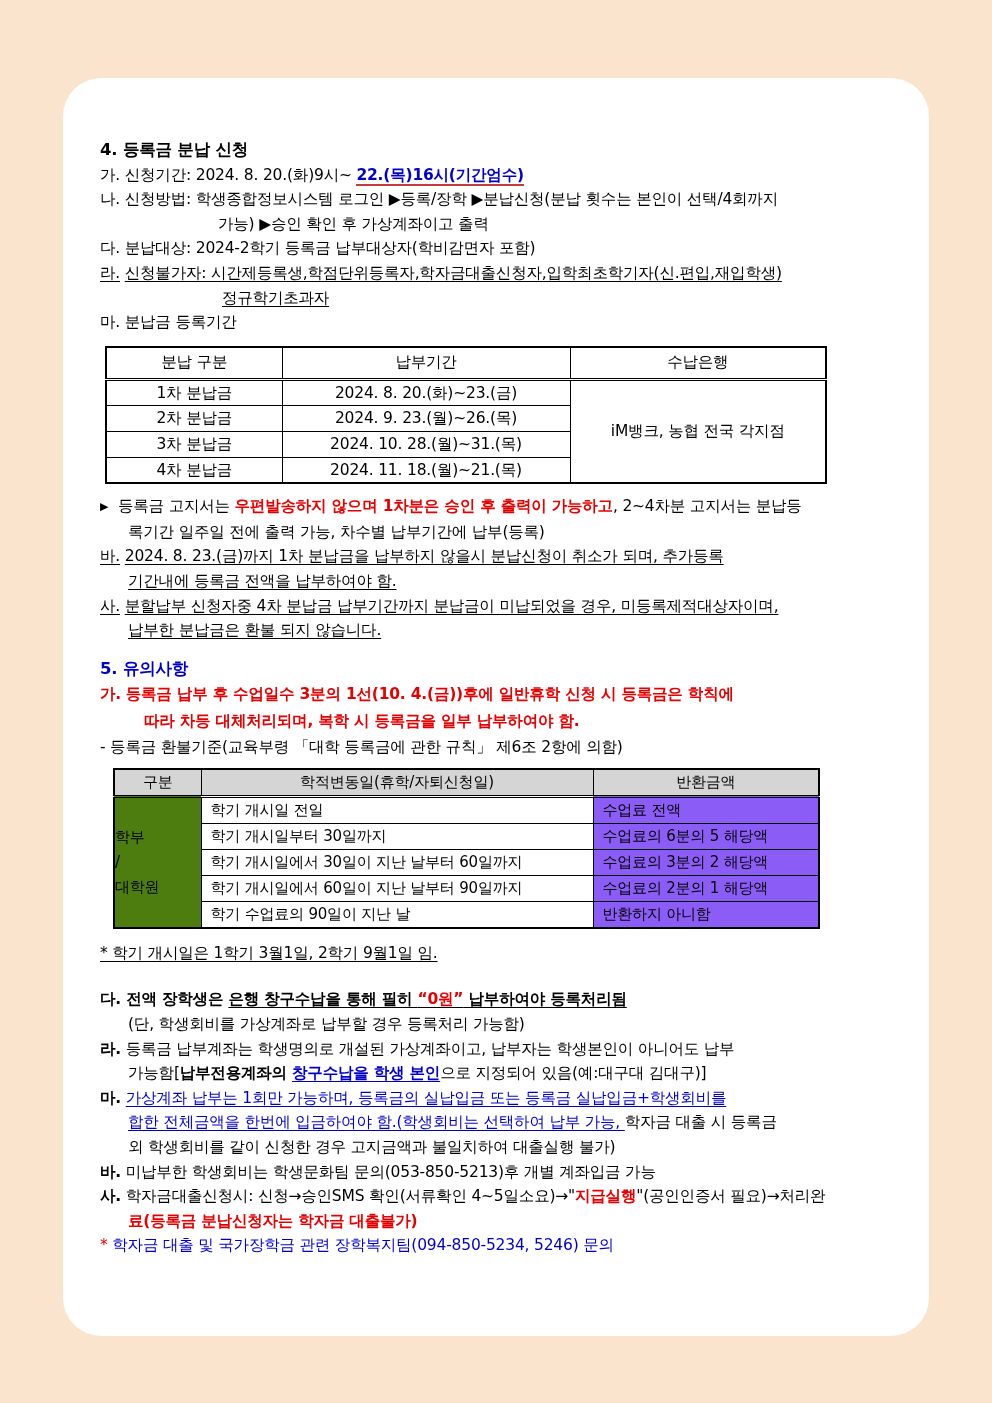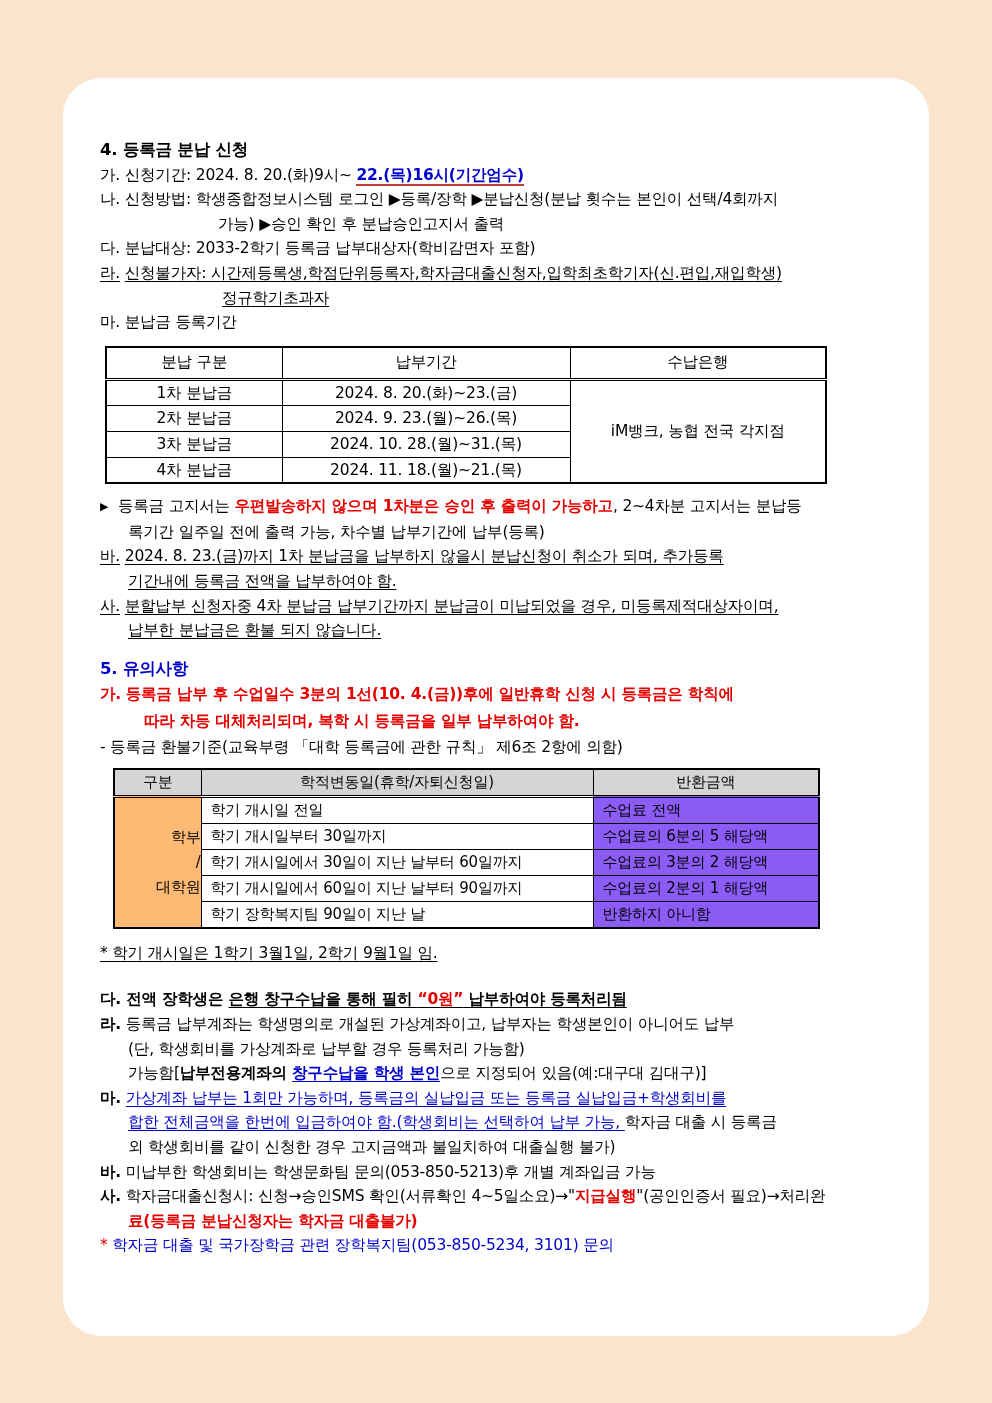--- a/index.html
+++ b/index.html
@@ -39,21 +39,21 @@
   .sec5-line{line-height:27px;}
   table{border-collapse:collapse;table-layout:fixed;}
   .t1{width:720px;margin:11px 0 10px 13px;border:2px solid #000;}
   .t1 th,.t1 td{border:1px solid #000;text-align:center;font-weight:normal;font-size:15.5px;padding:0;}
   .t1 thead th{height:30px;border-bottom:3px double #000;}
   .t1 td{height:24px;}
   .t2{width:705px;margin:8px 0 12px 21px;border:2px solid #000;}
   .t2 th,.t2 td{border:1px solid #000;font-weight:normal;font-size:15px;padding:0;}
   .t2 thead th{height:25px;background:#d5d5d5;border-bottom:3px double #000;text-align:center;}
   .t2 td{height:25px;}
-  .t2 td.c1{text-align:right;background:#fdba74;}
+  .t2 td.c1{text-align:left;background:#4d7c0f;}
   .t2 td.c2{text-align:left;padding-left:9px;background:#ffffff;}
   .t2 td.c3{text-align:left;padding-left:9px;background:#8b5cf6;}
   .gap14{margin-top:14px;}
   .gap22{margin-top:22px;}
   .gap12{margin-top:12px;}
   .bullet{display:inline-block;width:18px;font-size:11px;vertical-align:1px;}
 </style>
 </head>
 <body>
 
@@ -64,26 +64,26 @@
   <div class="ln ind8">
     <span>가.</span>
     <span>신청기간: 2024. 8. 20.(화)9시~ </span><span class="linkdate">22.(목)16시(기간엄수)</span>
   </div>
 
   <div class="ln ind8">
     <span>나.</span>
     <span>신청방법: 학생종합정보시스템 로그인 ▶등록/장학 ▶분납신청(분납 횟수는 본인이 선택/4회까지</span>
   </div>
   <div class="ln ind126">
-    <span>가능) ▶승인 확인 후 분납승인고지서 출력</span>
+    <span>가능) ▶승인 확인 후 가상계좌이고 출력</span>
   </div>
 
   <div class="ln ind8">
     <span>다.</span>
-    <span>분납대상: 2033-2학기 등록금 납부대상자(학비감면자 포함)</span>
+    <span>분납대상: 2024-2학기 등록금 납부대상자(학비감면자 포함)</span>
   </div>
 
   <div class="ln ind8">
     <span class="u">라.</span>
     <span class="u">신청불가자: 시간제등록생,학점단위등록자,학자금대출신청자,입학최초학기자(신.편입,재입학생)</span>
   </div>
   <div class="ln ind130">
     <span class="u">정규학기초과자</span>
   </div>
 
@@ -193,40 +193,40 @@
       </tr>
       <tr>
         <td class="c2">학기 개시일에서 30일이 지난 날부터 60일까지</td>
         <td class="c3">수업료의 3분의 2 해당액</td>
       </tr>
       <tr>
         <td class="c2">학기 개시일에서 60일이 지난 날부터 90일까지</td>
         <td class="c3">수업료의 2분의 1 해당액</td>
       </tr>
       <tr>
-        <td class="c2">학기 장학복지팀 90일이 지난 날</td>
+        <td class="c2">학기 수업료의 90일이 지난 날</td>
         <td class="c3">반환하지 아니함</td>
       </tr>
     </tbody>
   </table>
 
   <div class="ln ind16 gap12">
     <span class="u">* 학기 개시일은 1학기 3월1일, 2학기 9월1일 임.</span>
   </div>
 
   <div class="ln ind8 gap22 b">
     <span>다.</span>
     <span>전액 장학생은 </span><span class="u"><span>은행 창구수납을 통해 필히 </span><span class="red">“0원”</span><span> 납부하여야 등록처리됨</span></span>
   </div>
+  <div class="ln ind36">(단, 학생회비를 가상계좌로 납부할 경우 등록처리 가능함)</div>
+
   <div class="ln ind8">
     <span class="b">라.</span>
     <span>등록금 납부계좌는 학생명의로 개설된 가상계좌이고, 납부자는 학생본인이 아니어도 납부</span>
   </div>
-
-  <div class="ln ind36">(단, 학생회비를 가상계좌로 납부할 경우 등록처리 가능함)</div>
   <div class="ln ind36">
     <span>가능함[</span><span class="b">납부전용계좌의 </span><span class="blueb ublue">창구수납을 학생 본인</span><span>으로 지정되어 있음(예:대구대 김대구)]</span>
   </div>
 
   <div class="ln ind8">
     <span class="b">마.</span>
     <span class="blue ublue">가상계좌 납부는 1회만 가능하며, 등록금의 실납입금 또는 등록금 실납입금+학생회비를</span>
   </div>
   <div class="ln ind36">
     <span class="blue ublue">합한 전체금액을 한번에 입금하여야 함.(학생회비는 선택하여 납부 가능, </span><span>학자금 대출 시 등록금</span>
@@ -241,16 +241,16 @@
   <div class="ln ind8">
     <span class="b">사.</span>
     <span>학자금대출신청시: 신청→승인SMS 확인(서류확인 4~5일소요)→"</span><span class="redb">지급실행</span><span>"(공인인증서 필요)→처리완</span>
   </div>
   <div class="ln ind36">
     <span class="redb">료(등록금 분납신청자는 학자금 대출불가)</span>
   </div>
 
   <div class="ln ind16">
     <span class="red">*</span>
-    <span class="blue">학자금 대출 및 국가장학금 관련 장학복지팀(053-850-5234, 3101) 문의</span>
+    <span class="blue">학자금 대출 및 국가장학금 관련 장학복지팀(094-850-5234, 5246) 문의</span>
   </div>
 
 </div>
 
 </body></html>

